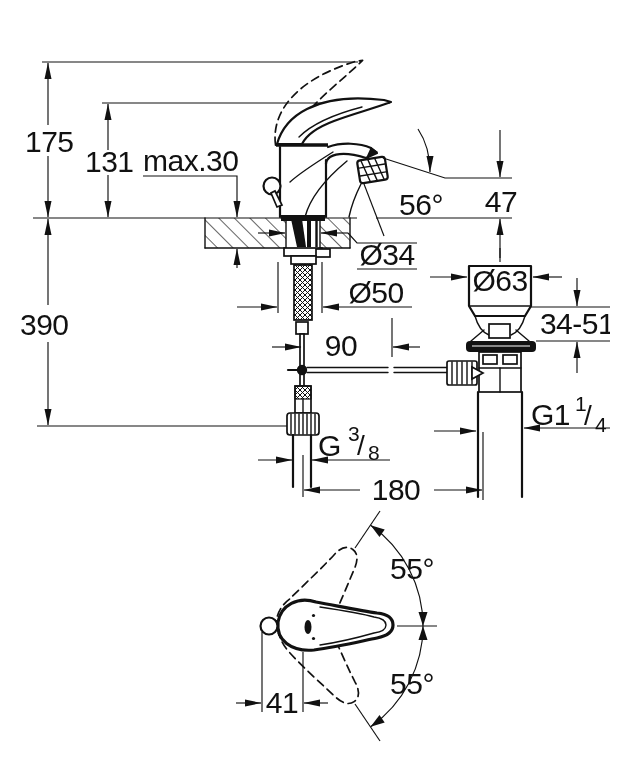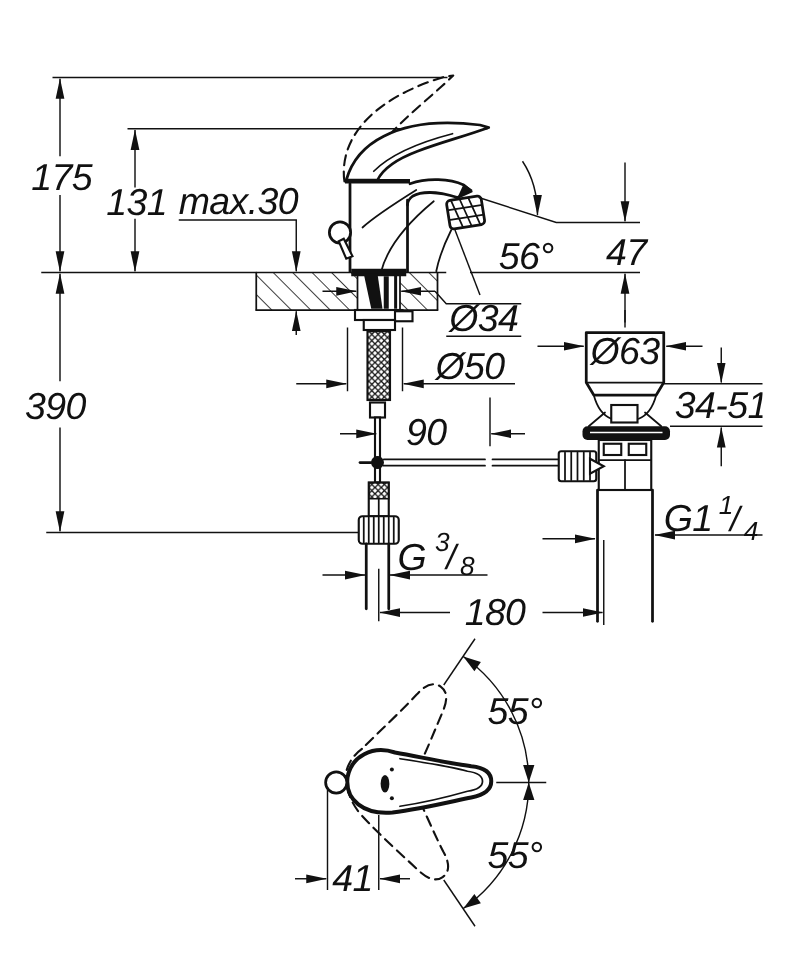--- a/index.html
+++ b/index.html
@@ -1,16 +1,16 @@
 <!DOCTYPE html>
 <html><head>
 <meta charset="utf-8">
 <style>
   html,body{margin:0;padding:0;background:#ffffff;}
-  .page{width:610px;height:768px;background:#fff;position:relative;overflow:hidden;font-style:italic;}
+  .page{width:610px;height:768px;background:#fff;position:relative;overflow:hidden;}
   svg{display:block;}
   
   .ol{fill:none;stroke:#111;stroke-width:2.2;stroke-linecap:round;stroke-linejoin:round;}
   .olf{fill:#fff;stroke:#111;stroke-width:2.2;stroke-linecap:round;stroke-linejoin:round;}
   .thick{fill:none;stroke:#111;stroke-width:3.6;stroke-linecap:butt;}
   .thin{fill:none;stroke:#111;stroke-width:1.4;stroke-linecap:round;}
   .dim{fill:none;stroke:#111;stroke-width:1.15;stroke-linecap:butt;}
   .dashed{fill:none;stroke:#111;stroke-width:1.7;stroke-dasharray:8 5;stroke-linecap:round;stroke-linejoin:round;}
   .blk{fill:#111;stroke:none;}
   .wfill{fill:#fff;stroke:#111;stroke-width:1.7;}

